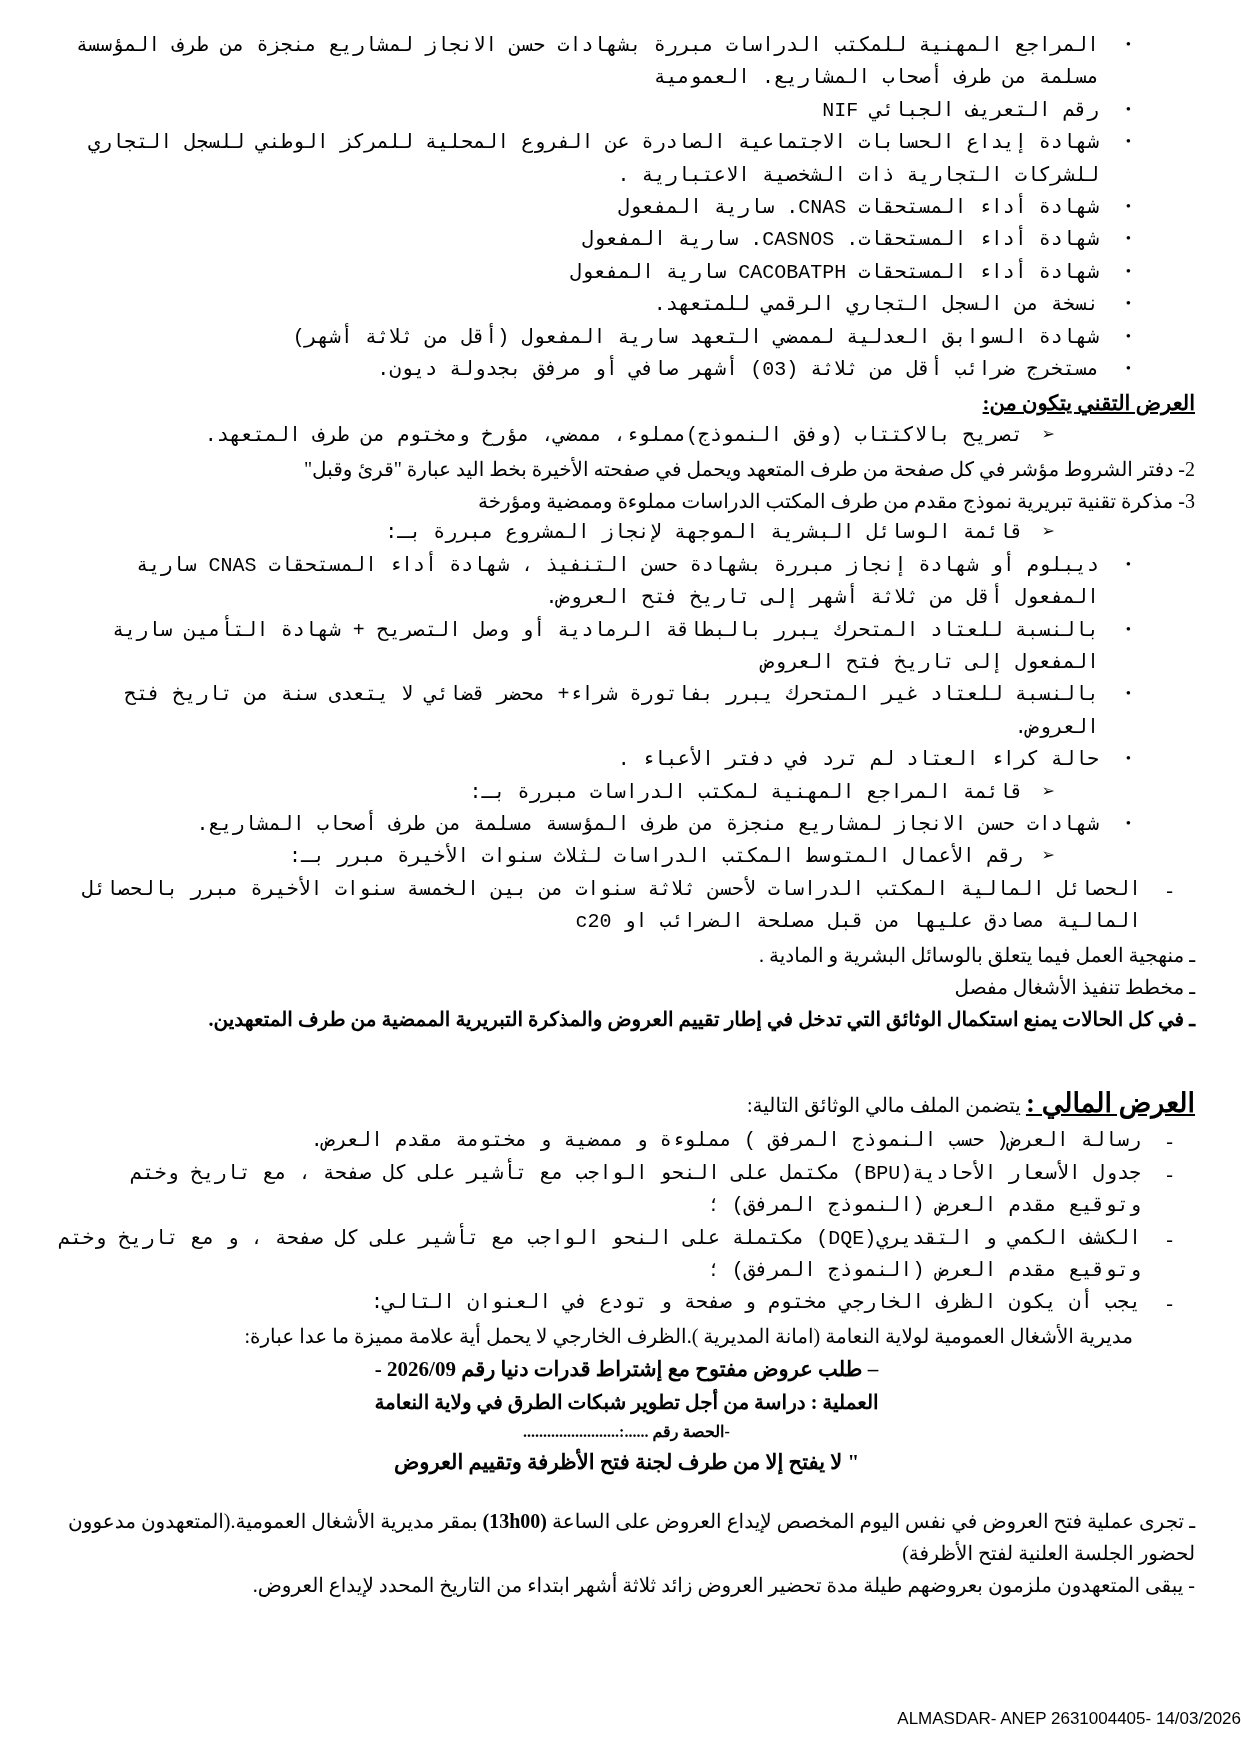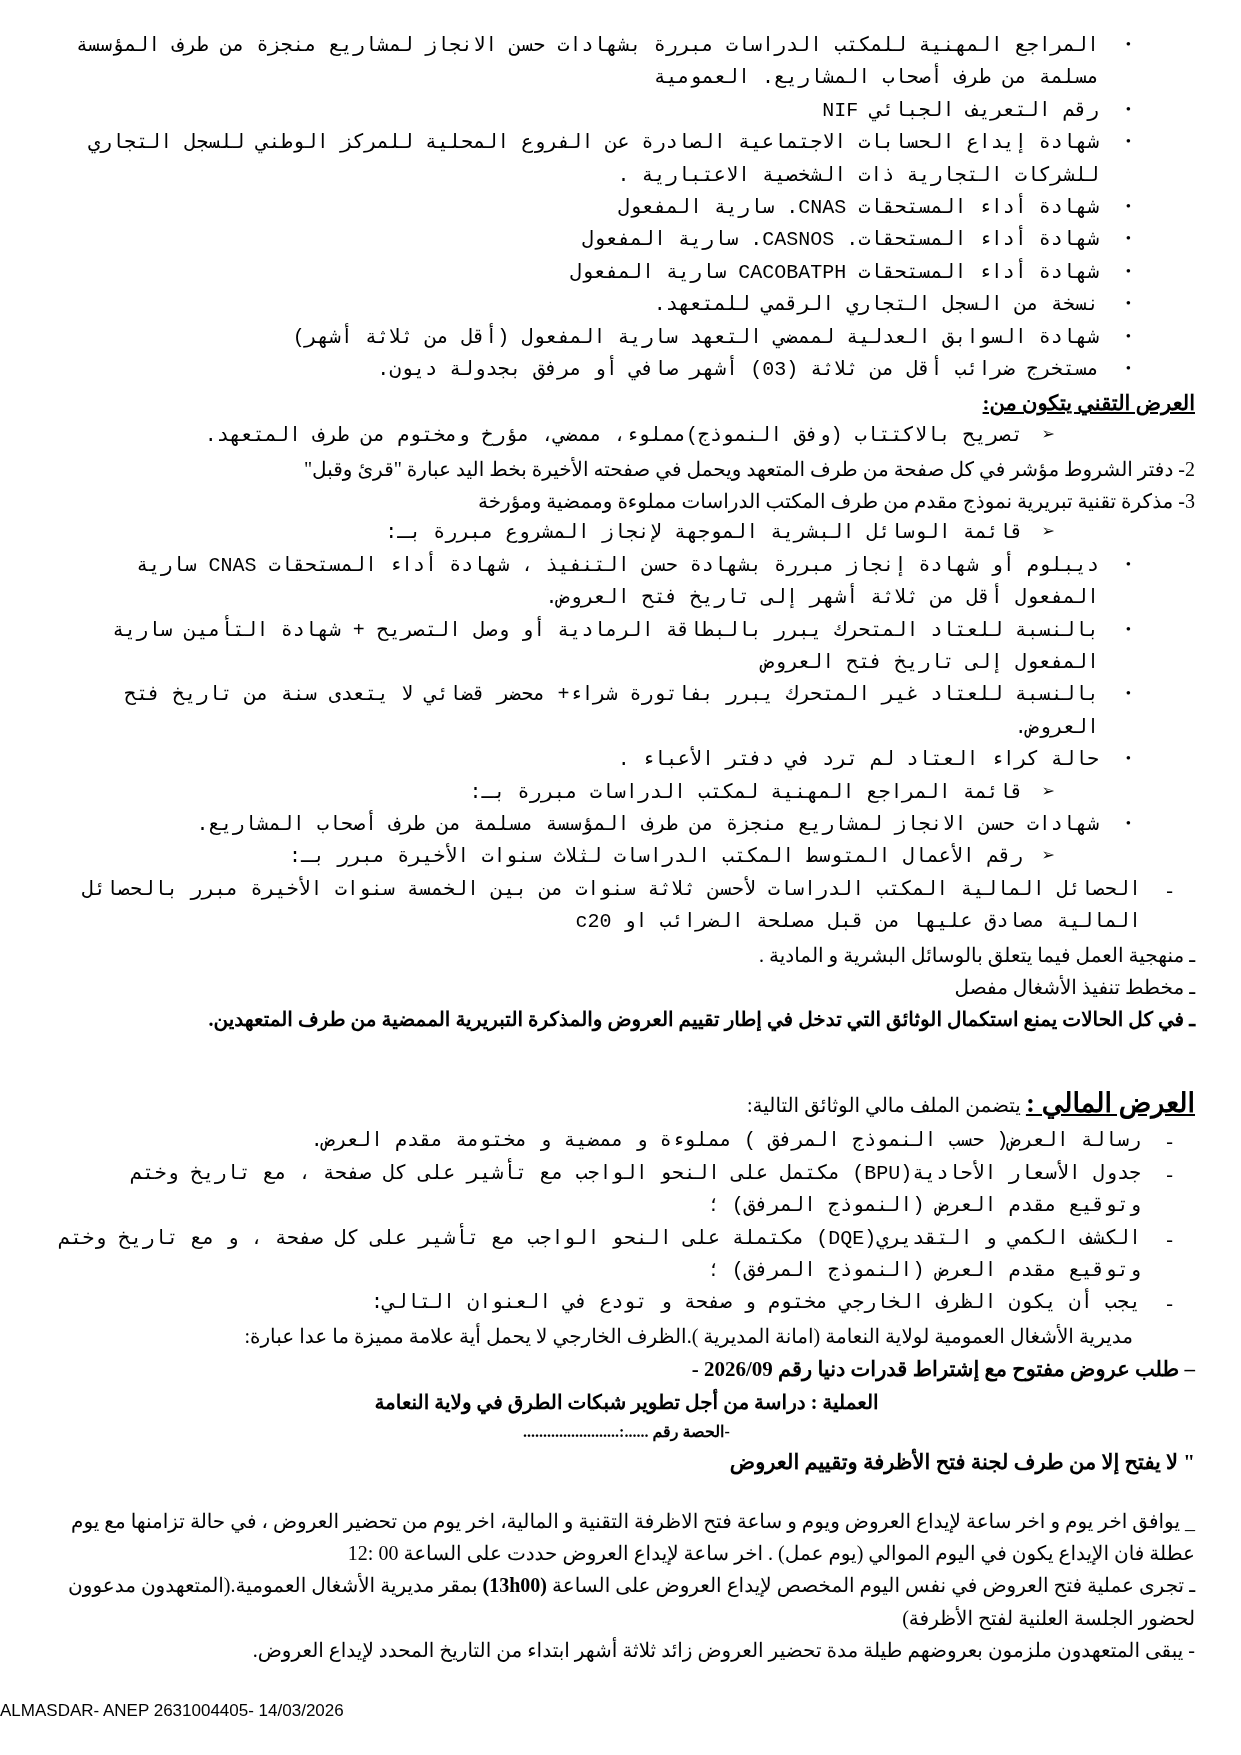--- a/index.html
+++ b/index.html
@@ -27,27 +27,27 @@
   .ind-d { margin-right:22px; }     
   .plain { margin-right:0; }
   .bold { font-weight:bold; }
   .hd {
     font-weight:bold; text-decoration:underline;
     font-size:21px;
   }
   .fin-hd-label { font-weight:bold; text-decoration:underline; font-size:27px; }
   .addr { margin-right:62px; }
   .center { text-align:center;font-weight:bold; }
-  .center-bold { text-align:right; font-weight:bold; font-size:21px; }
+  .center-bold { text-align:center; font-weight:bold; font-size:21px; }
   .small { font-size:16px; }
   .gap-lg { height:46px; }
   .gap-sm { height:26px; }
   .footer {
-    position:absolute; bottom:34px; left:0; right:0;
-    direction:ltr; text-align:left;
+    position:absolute; bottom:26px; left:0; right:0;
+    direction:ltr; text-align:right;
     font-family:"Liberation Sans","DejaVu Sans",sans-serif;
     font-size:17px;
   }
 </style>
 </head>
 <body>
 
 <div class="page">
 
   <section>
@@ -169,21 +169,20 @@
     <div class="addr">مديرية الأشغال العمومية لولاية النعامة   (امانة المديرية  ).الظرف الخارجي لا يحمل أية علامة مميزة ما عدا عبارة:</div>
     <div class="center-bold">– طلب عروض مفتوح  مع إشتراط قدرات دنيا رقم 2026/09 -</div>
     <div class="center">العملية : دراسة من أجل تطوير شبكات الطرق في ولاية النعامة</div>
     <div class="center small">-الحصة رقم ......:........................</div>
     <div class="center-bold">" لا يفتح إلا من طرف لجنة فتح الأظرفة وتقييم العروض</div>
   </section>
 
   <div class="gap-sm"></div>
 
   <section>
-    <p class="plain">_ يوافق اخر يوم و اخر ساعة لإيداع العروض ويوم و ساعة فتح الاظرفة التقنية و المالية، اخر يوم من تحضير العروض ، في حالة تزامنها مع يوم عطلة فان الإيداع يكون في اليوم الموالي (يوم عمل) . اخر ساعة لإيداع العروض حددت على الساعة 00 :12</p>
     <p class="plain">
       <span>ـ تجرى عملية فتح العروض في نفس اليوم المخصص لإيداع العروض على الساعة   </span><span class="bold">(13h00)</span><span> بمقر مديرية الأشغال العمومية.(المتعهدون مدعوون لحضور الجلسة العلنية لفتح الأظرفة)</span>
     </p>
     <p class="plain ind-d">- يبقى المتعهدون ملزمون بعروضهم طيلة مدة تحضير العروض زائد ثلاثة أشهر ابتداء من التاريخ المحدد لإيداع العروض.</p>
   </section>
 
 </div>
 
 <div class="footer">ALMASDAR- ANEP 2631004405- 14/03/2026</div>
 

